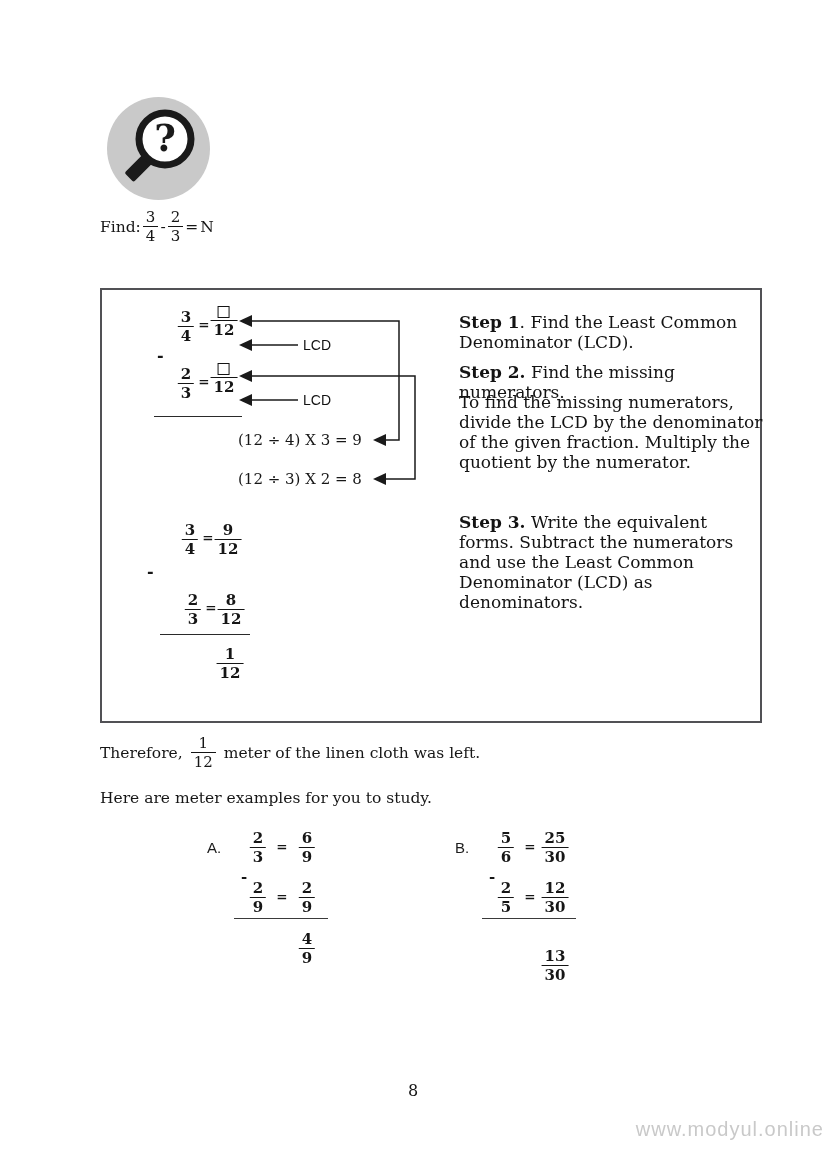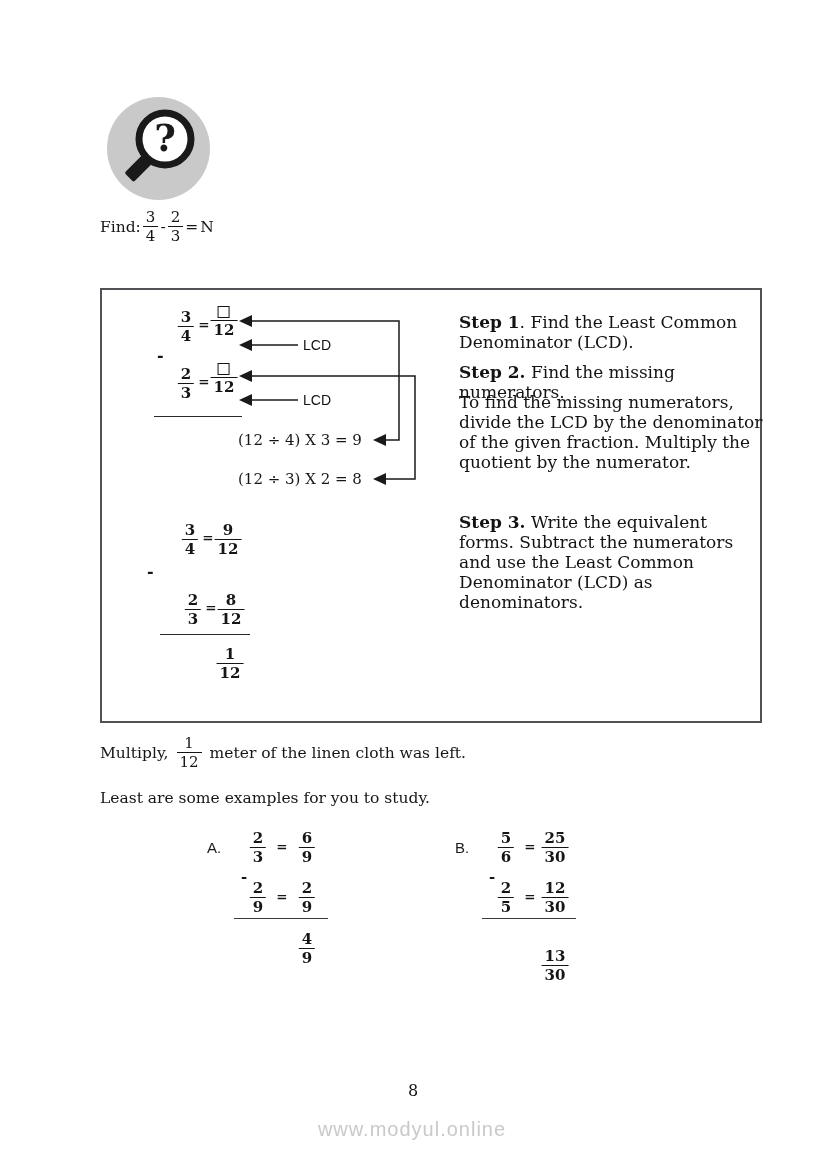--- a/index.html
+++ b/index.html
@@ -53,21 +53,21 @@
   .example { width:155px; height:150px; }
   .ex-a { left:205px; top:828px; }
   .ex-b { left:453px; top:828px; }
   .ex-label { position:absolute; left:2px; top:11px;
               font-family:"Liberation Sans","DejaVu Sans",sans-serif; font-size:15px; color:#1c1c1c; }
   .ex-minus { position:absolute; left:36px; top:40px; font-size:15px; font-weight:bold; }
   .ex-line  { position:absolute; left:29px; top:90px; width:94px; border-top:1.6px solid #3a3a3a; }
 
   
   .page-number { left:0; right:0; top:1081px; text-align:center; font-size:16px; }
-  .watermark { left:0; right:2px; top:1118px; text-align:center;
+  .watermark { left:0; right:2px; top:1118px; text-align:right;
                font-family:"Liberation Sans","DejaVu Sans",sans-serif;
                font-size:20px; letter-spacing:1px; color:#c9c9c9; }
 </style>
 </head>
 <body>
 
 <div class="page">
 
   <svg class="abs hdr-icon" viewBox="0 0 103 103">
     <circle cx="51.5" cy="51.5" r="51.5" fill="#c9c9c9"></circle>
@@ -179,29 +179,29 @@
       <p class="step-p" style="top:102px">
         <span>To find the missing numerators, divide the LCD by the denominator of the given fraction. Multiply the quotient by the numerator.</span>
       </p>
       <p class="step-p" style="top:222px">
         <b>Step 3.</b><span> Write the equivalent forms. Subtract the numerators and use the Least Common Denominator (LCD) as denominators.</span>
       </p>
     </div>
   </div>
 
   <div class="abs therefore-line">
-    <span>Multiply,</span>
+    <span>Therefore,</span>
     <span class="frac">
       <span class="fnum">1</span>
       <span class="fden">12</span>
     </span>
     <span>meter of the linen cloth was left.</span>
   </div>
 
-  <div class="abs examples-intro">Least are some examples for you to study.</div>
+  <div class="abs examples-intro">Here are meter examples for you to study.</div>
 
   <div class="abs example ex-a">
     <span class="ex-label">A.</span>
     <span class="frac bold abs cx" style="left:53px;top:2px">
       <span class="fnum">2</span>
       <span class="fden">3</span>
     </span>
     <span class="eqsign abs cx" style="left:77px;top:10px">=</span>
     <span class="frac bold abs cx" style="left:102px;top:2px">
       <span class="fnum">6</span>

